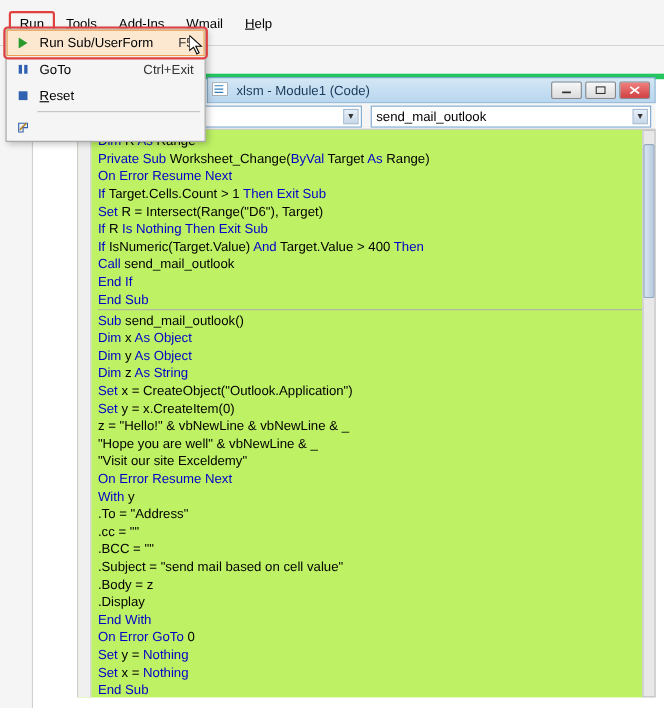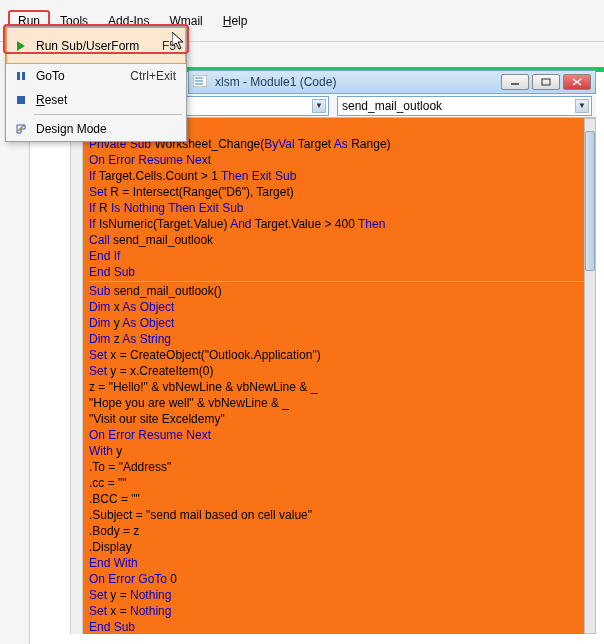--- a/index.html
+++ b/index.html
@@ -9,42 +9,42 @@
 .menubar-item { padding: 4px 10px; cursor: pointer; }
 .menubar-item u { text-decoration: underline; }
 .menubar-item.active { border: 2px solid #e04040; border-radius: 3px; padding: 2px 8px; }
 
 .toolbar-row { display: flex; background: #f5f5f5; height: 30px; align-items: center; padding-left: 84px; border-bottom: 5px solid #22c55e; }
 .toolbar-sep { width: 1px; height: 20px; background: #ccc; margin: 0 6px; }
 .status-text { color: #333; padding: 0 8px; }
 
 .run-menu { position: absolute; left: 5px; top: 26px; width: 182px; background: #f5f5f5; border: 1px solid #a0a0a0; box-shadow: 2px 2px 6px rgba(0,0,0,0.25); z-index: 100; }
 .run-menu-row { display: flex; align-items: center; height: 24px; padding: 0 6px; position: relative; }
-.run-menu-row.hover { background: #fce8d0; border: 1px solid #e8a050; height: 37px; padding: 0 5px; }
+.run-menu-row.hover { background: #fce8d0; border: 1px solid #e8a050; height: 24px; padding: 0 5px; }
 .run-menu-icon { width: 18px; height: 16px; display: flex; align-items: center; justify-content: center; margin-right: 6px; }
 .run-menu-label { flex: 1; }
 .run-menu-shortcut { color: #333; padding-right: 4px; }
 .run-menu-label u { text-decoration: underline; }
 .run-menu-sep { height: 1px; background: #c0c0c0; margin: 2px 4px 2px 28px; }
 .callout-border { position: absolute; left: 3px; top: 24px; width: 186px; height: 30px; border: 2px solid #e04040; border-radius: 4px; z-index: 101; pointer-events: none; }
 
 .doc-titlebar { position: absolute; left: 188px; top: 70px; right: 8px; height: 24px; background: linear-gradient(#d4e7f5, #b8d6ef); border: 1px solid #7ba7ce; display: flex; align-items: center; padding: 0 4px; }
 .doc-titlebar-icon { width: 16px; height: 14px; margin-right: 6px; }
 .doc-title { flex: 1; color: #1a3a5a; font-size: 12px; }
 .win-btns { display: flex; gap: 3px; }
 .win-btn { width: 28px; height: 16px; border: 1px solid #888; border-radius: 2px; background: linear-gradient(#f8f8f8,#dcdcdc); display: flex; align-items: center; justify-content: center; font-size: 10px; cursor: pointer; }
 .win-btn.close { background: linear-gradient(#f08080,#d04040); color: #fff; }
 
 .combo-row { position: absolute; left: 70px; top: 94px; right: 8px; height: 24px; display: flex; gap: 8px; align-items: center; background: #f5f5f5; padding: 2px 4px; border-bottom: 1px solid #c0c0c0; }
 .combo { flex: 1; height: 20px; border: 1px solid #7ba7ce; background: #fff; display: flex; align-items: center; padding: 0 4px; position: relative; }
 .combo-arrow { position: absolute; right: 2px; width: 14px; height: 14px; background: linear-gradient(#e8f0f8,#c8d8e8); border: 1px solid #a0b8d0; display: flex; align-items: center; justify-content: center; font-size: 8px; color: #333; }
 
 .left-gutter { position: absolute; left: 0; top: 56px; width: 30px; bottom: 0; background: #f5f5f5; border-right: 1px solid #d0d0d0; }
 
-.code-area { position: absolute; left: 70px; top: 118px; right: 20px; bottom: 10px; background: #f97316; overflow: hidden; border-left: 1px solid #d0d0d0; }
+.code-area { position: absolute; left: 70px; top: 118px; right: 20px; bottom: 10px; background: #bef264; overflow: hidden; border-left: 1px solid #d0d0d0; }
 .code-margin { position: absolute; left: 0; top: 0; width: 12px; bottom: 0; background: #f0f0f0; border-right: 1px solid #d0d0d0; }
 .code-lines { position: absolute; left: 18px; top: 2px; right: 0; font-family: Consolas, "Courier New", monospace; font-size: 13px; line-height: 16px; white-space: pre; }
 .code-lines .kw { color: #0000c8; }
 .code-lines .tx { color: #000; }
 .code-hr { border: none; border-top: 1px solid #b0b0b0; margin: 1px 0; }
 
 .vscroll { position: absolute; right: 8px; top: 118px; width: 12px; bottom: 10px; background: #e8e8e8; border: 1px solid #c0c0c0; }
 .vscroll-thumb { position: absolute; left: 0; right: 0; top: 12px; height: 140px; background: linear-gradient(90deg,#d8e4f0,#b8cce0); border: 1px solid #90a8c0; border-radius: 2px; }
 
 .cursor-arrow { position: absolute; left: 172px; top: 32px; z-index: 150; }
@@ -96,21 +96,20 @@
     <span class="run-menu-label"><u>R</u><span>eset</span></span>
   </div>
   <div class="run-menu-sep"></div>
   <div class="run-menu-row">
     <span class="run-menu-icon">
       <svg width="12" height="12" viewBox="0 0 12 12">
           <polygon points="2,2 10,2 10,6 6,6 6,10 2,10" fill="none" stroke="#3060b0" stroke-width="1"></polygon>
           <line x1="3" y1="8" x2="9" y2="2" stroke="#b08030" stroke-width="1.5"></line>
         </svg>
     </span>
-    <span class="run-menu-label"><span>Design Mode</span></span>
   </div>
 </div>
 
 <svg class="cursor-arrow" width="14" height="18" viewBox="0 0 14 18">
   <polygon points="0,0 0,14 4,11 7,17 9,16 6,10 11,10" fill="#fff" stroke="#000" stroke-width="1"></polygon>
 </svg>
 
 <div class="left-gutter"></div>
 
 <div class="doc-titlebar">

